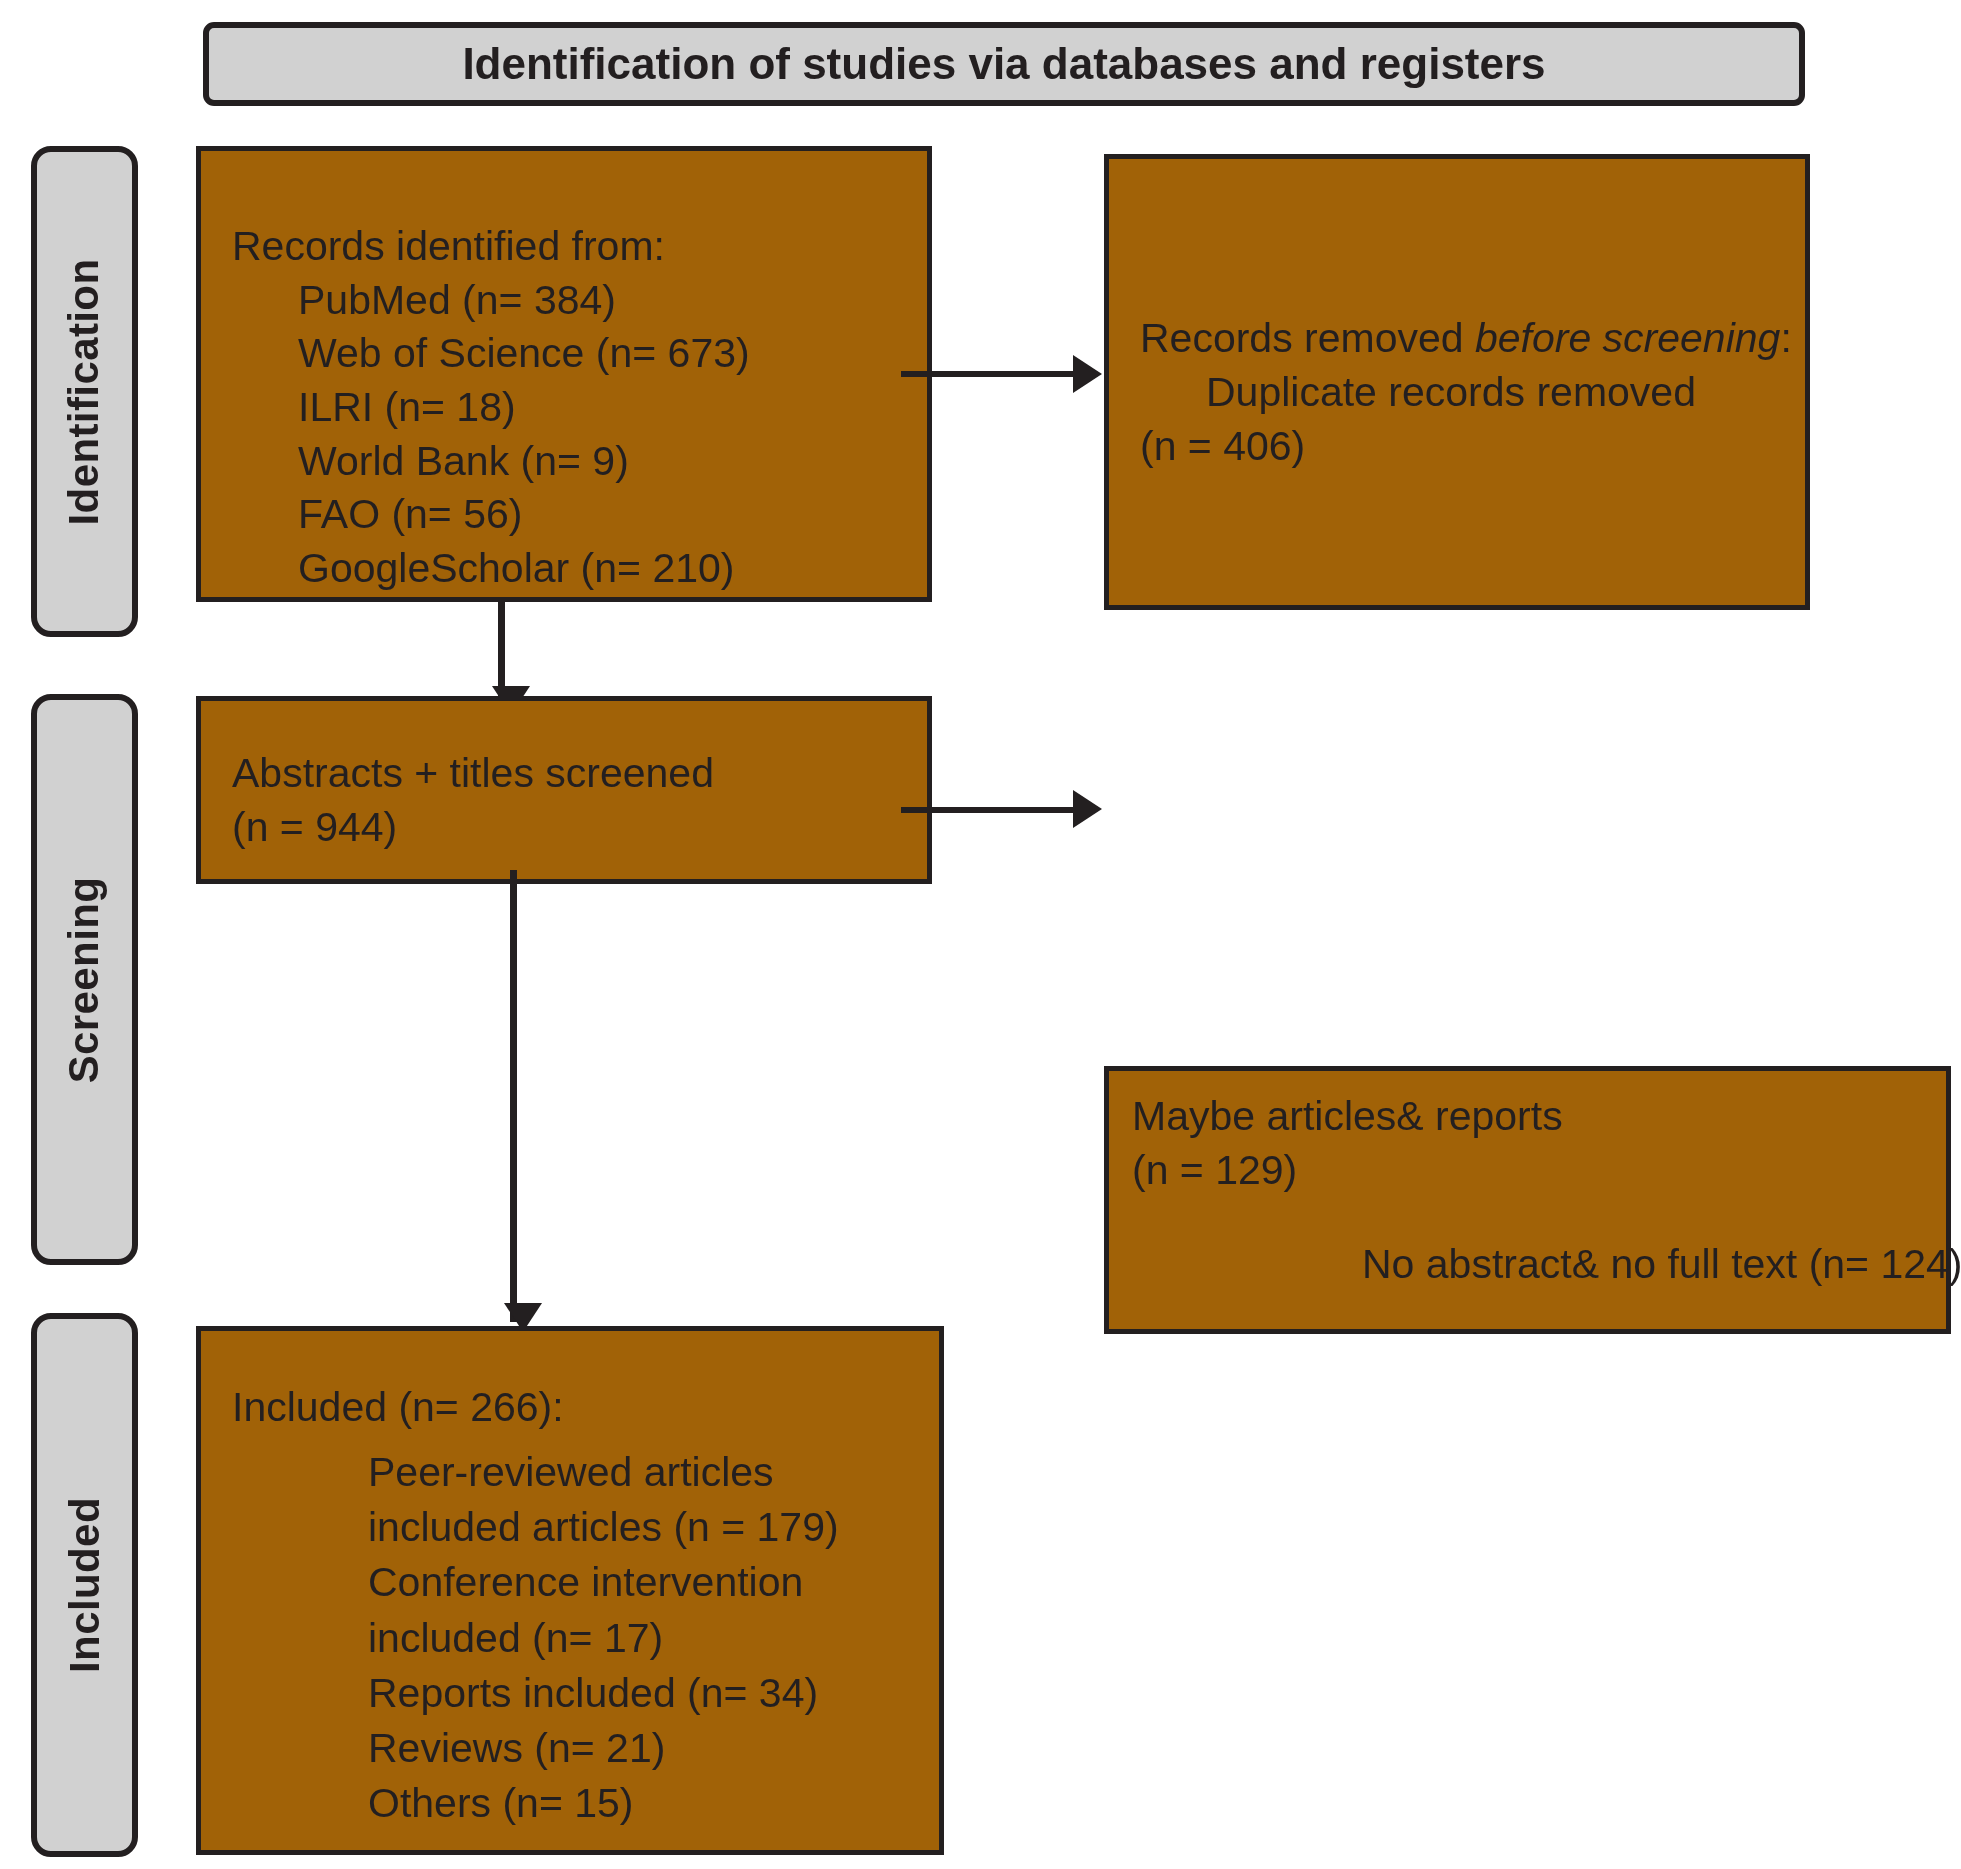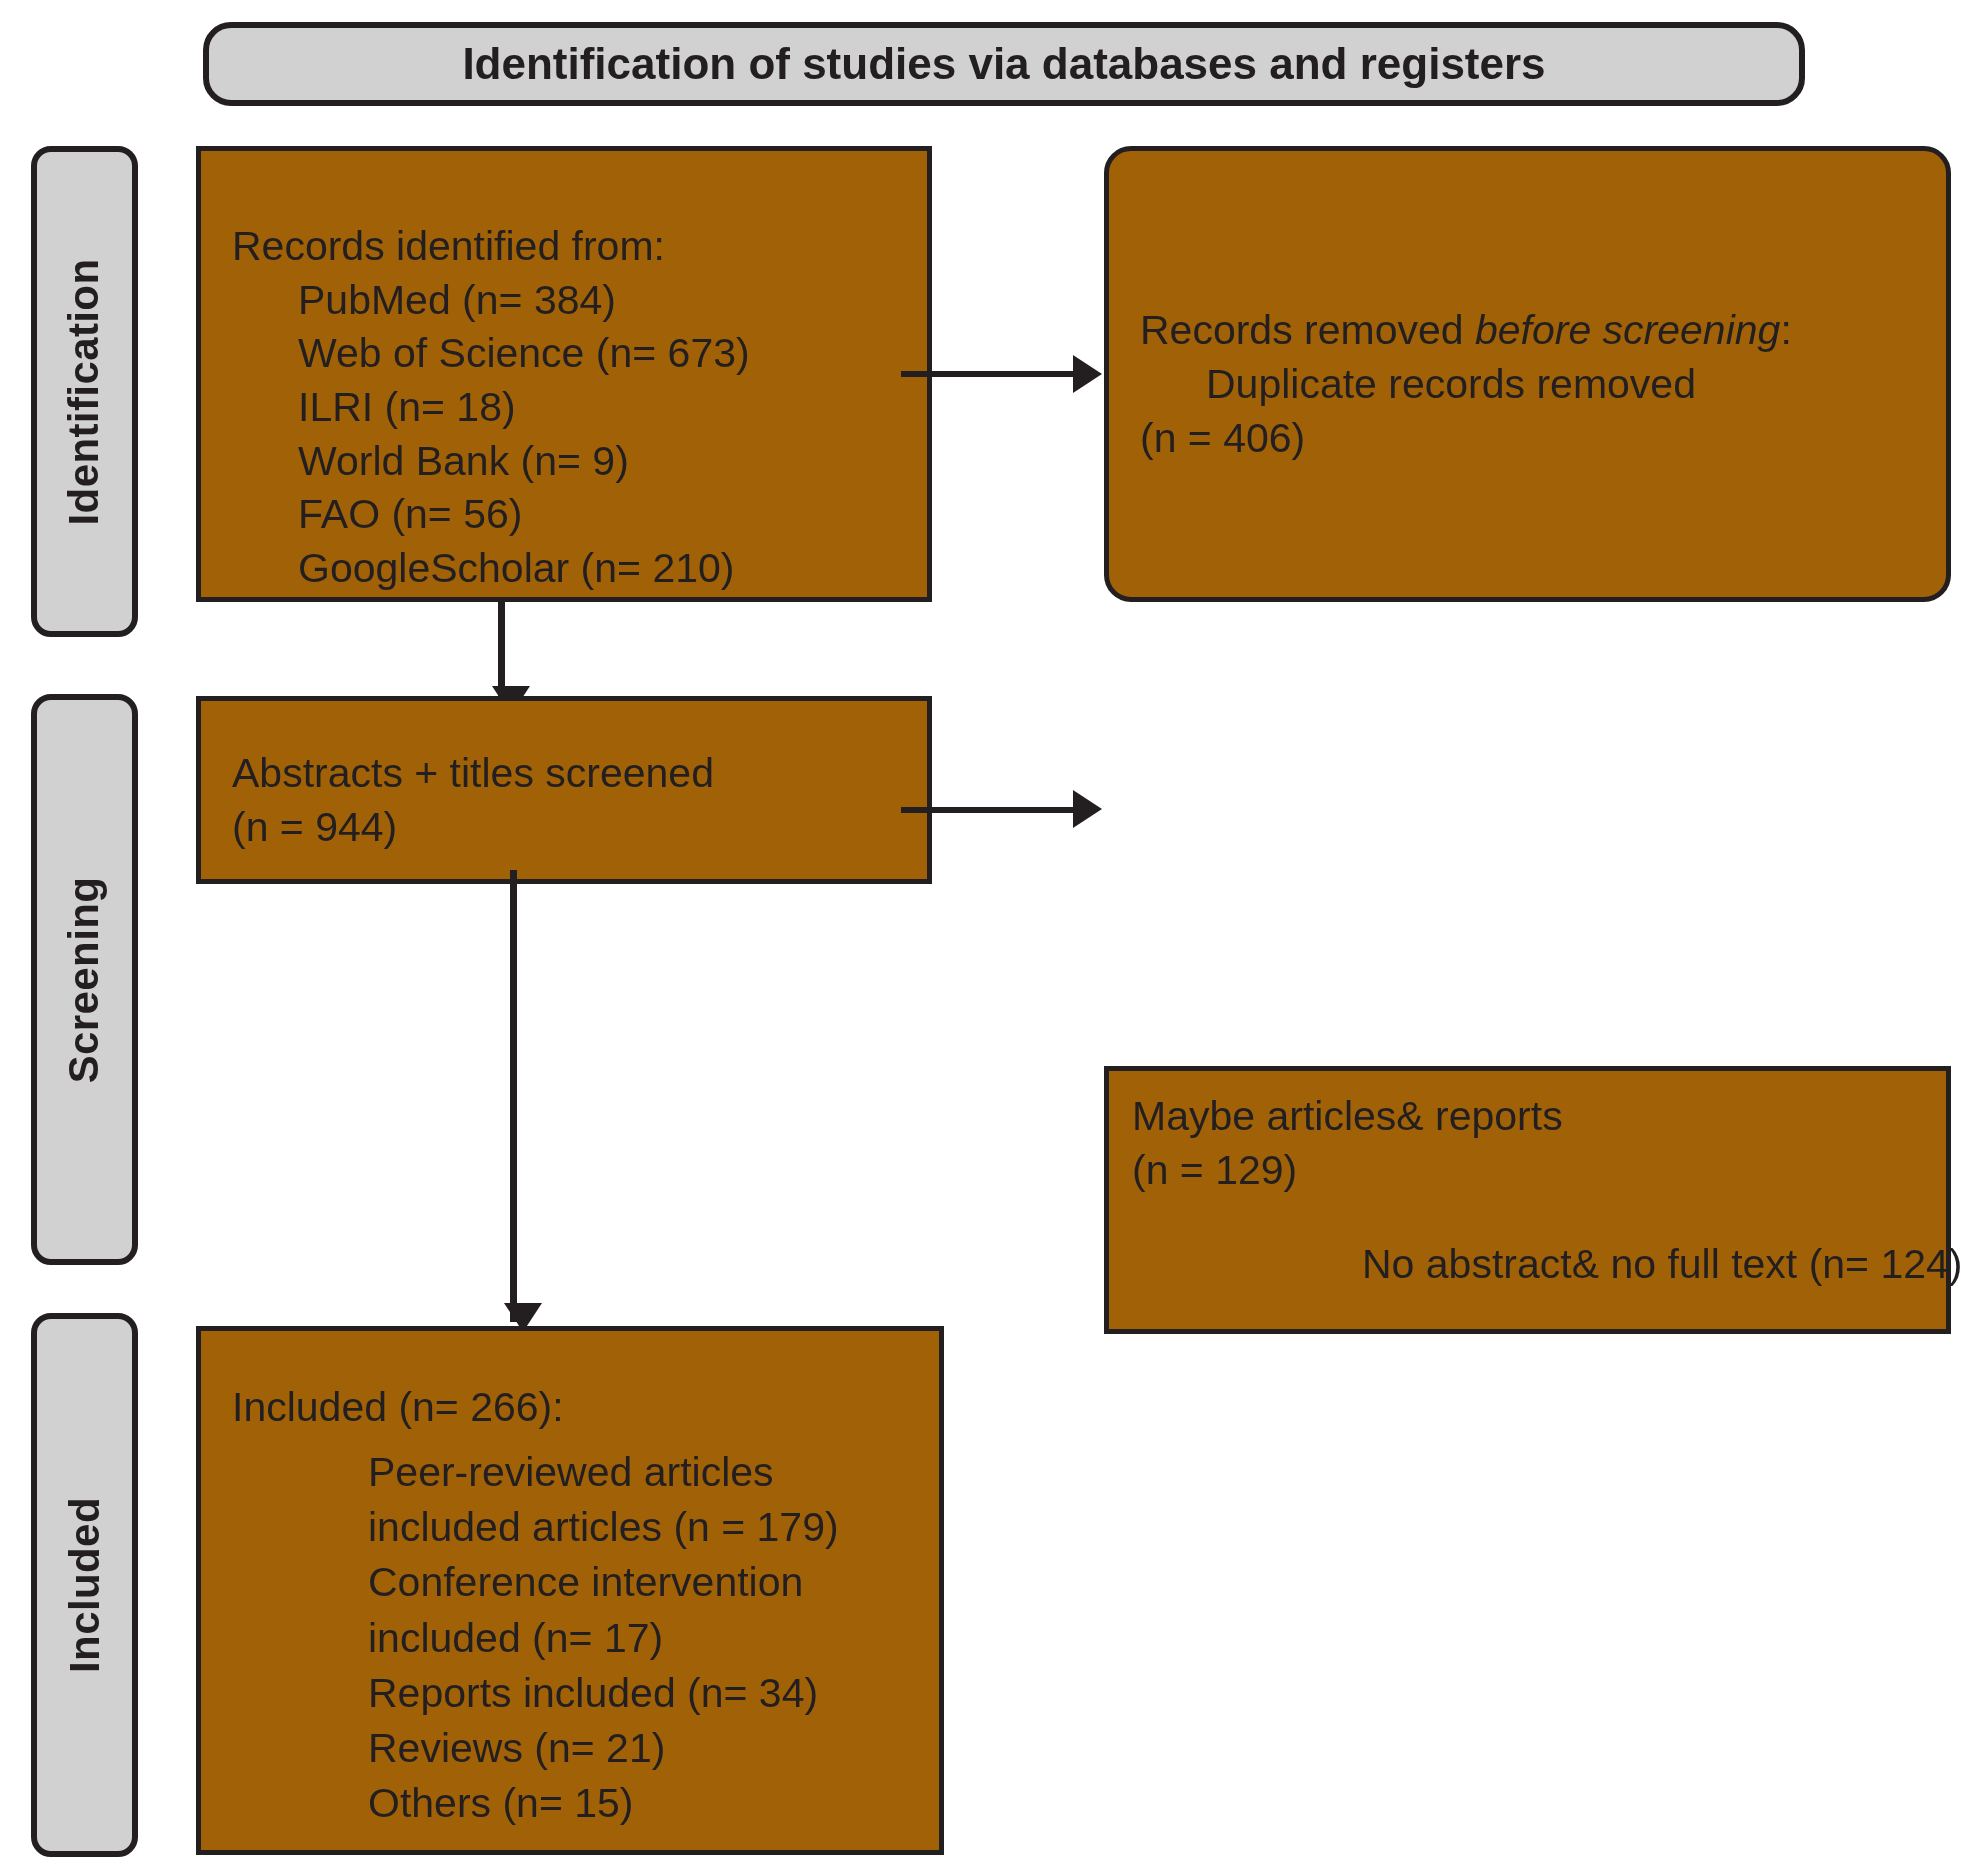--- a/index.html
+++ b/index.html
@@ -49,21 +49,21 @@
   }
 
   #header-bar {
     position: absolute;
     left: 203px;
     top: 21.5px;
     width: 1602px;
     height: 84px;
     box-sizing: border-box;
     border: 6.1px solid #231f20;
-    border-radius: 28px;
+    border-radius: 11px;
     background: #d1d1d1;
     display: flex;
     align-items: center;
     justify-content: center;
   }
   #header-bar .title {
     font-weight: bold;
     font-size: 44px;
     color: #231f20;
     white-space: nowrap;
@@ -133,21 +133,21 @@
   <div class="box" style="left:196px; top:146px; width:736px; height:456px;">
     <div class="box-text" style="left:31px; top:69px;">Records identified from:</div>
     <div class="box-text ind1" style="left:31px; top:123px;">PubMed (n= 384)</div>
     <div class="box-text ind1" style="left:31px; top:176px;">Web of Science (n= 673)</div>
     <div class="box-text ind1" style="left:31px; top:230px;">ILRI (n= 18)</div>
     <div class="box-text ind1" style="left:31px; top:284px;">World Bank (n= 9)</div>
     <div class="box-text ind1" style="left:31px; top:337px;">FAO (n= 56)</div>
     <div class="box-text ind1" style="left:31px; top:391px;">GoogleScholar (n= 210)</div>
   </div>
 
-  <div class="box" style="left:1104px; top:146px; width:847px; height:456px;border-radius:27px;">
+  <div class="box" style="left:1104px; top:154px; width:706px; height:456px;">
     <div class="box-text" style="left:31px; top:153px;"><span>Records removed </span><span class="ital">before screening</span><span>:</span></div>
     <div class="box-text ind1" style="left:31px; top:207px;">Duplicate records removed</div>
     <div class="box-text" style="left:31px; top:261px;">(n = 406)</div>
   </div>
 
   <div class="hline" style="left:901px; top:371px; width:176px;"></div>
   <div class="arrow-right" style="left:1073px; top:355px;"></div>
 
   <div class="vline" style="left:498px; top:602px; height:100px;"></div>
   <div class="arrow-down" style="left:492px; top:686px;"></div>

